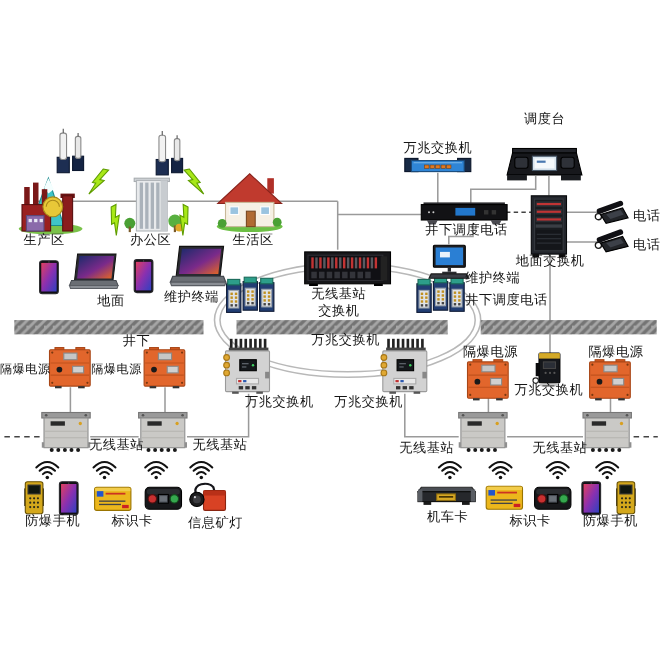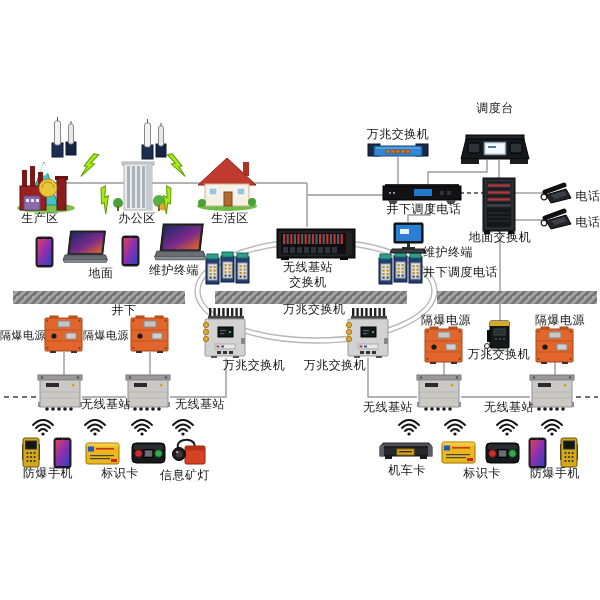--- a/index.html
+++ b/index.html
@@ -493,15 +493,15 @@
   <div class="lbl" style="left:303px;top:359px;width:64px">万兆交换机</div>
   <div class="lbl" style="left:460px;top:348px;width:78px">万兆交换机</div>
   <div class="lbl" style="left:80px;top:398px;width:52px">无线基站</div>
   <div class="lbl" style="left:174px;top:398px;width:52px">无线基站</div>
   <div class="lbl" style="left:362px;top:401px;width:52px">无线基站</div>
   <div class="lbl" style="left:483px;top:401px;width:52px">无线基站</div>
   <div class="lbl" style="left:21px;top:467px;width:54px">防爆手机</div>
   <div class="lbl" style="left:528px;top:467px;width:54px">防爆手机</div>
   <div class="lbl" style="left:99px;top:467px;width:42px">标识卡</div>
   <div class="lbl" style="left:461px;top:467px;width:42px">标识卡</div>
-  <div class="lbl" style="left:158px;top:469px;width:54px">信息矿灯</div>
+  <div class="lbl" style="left:169px;top:469px;width:54px">信息矿灯</div>
   <div class="lbl" style="left:386px;top:464px;width:42px">机车卡</div>
 </div>
 
 </body></html>

